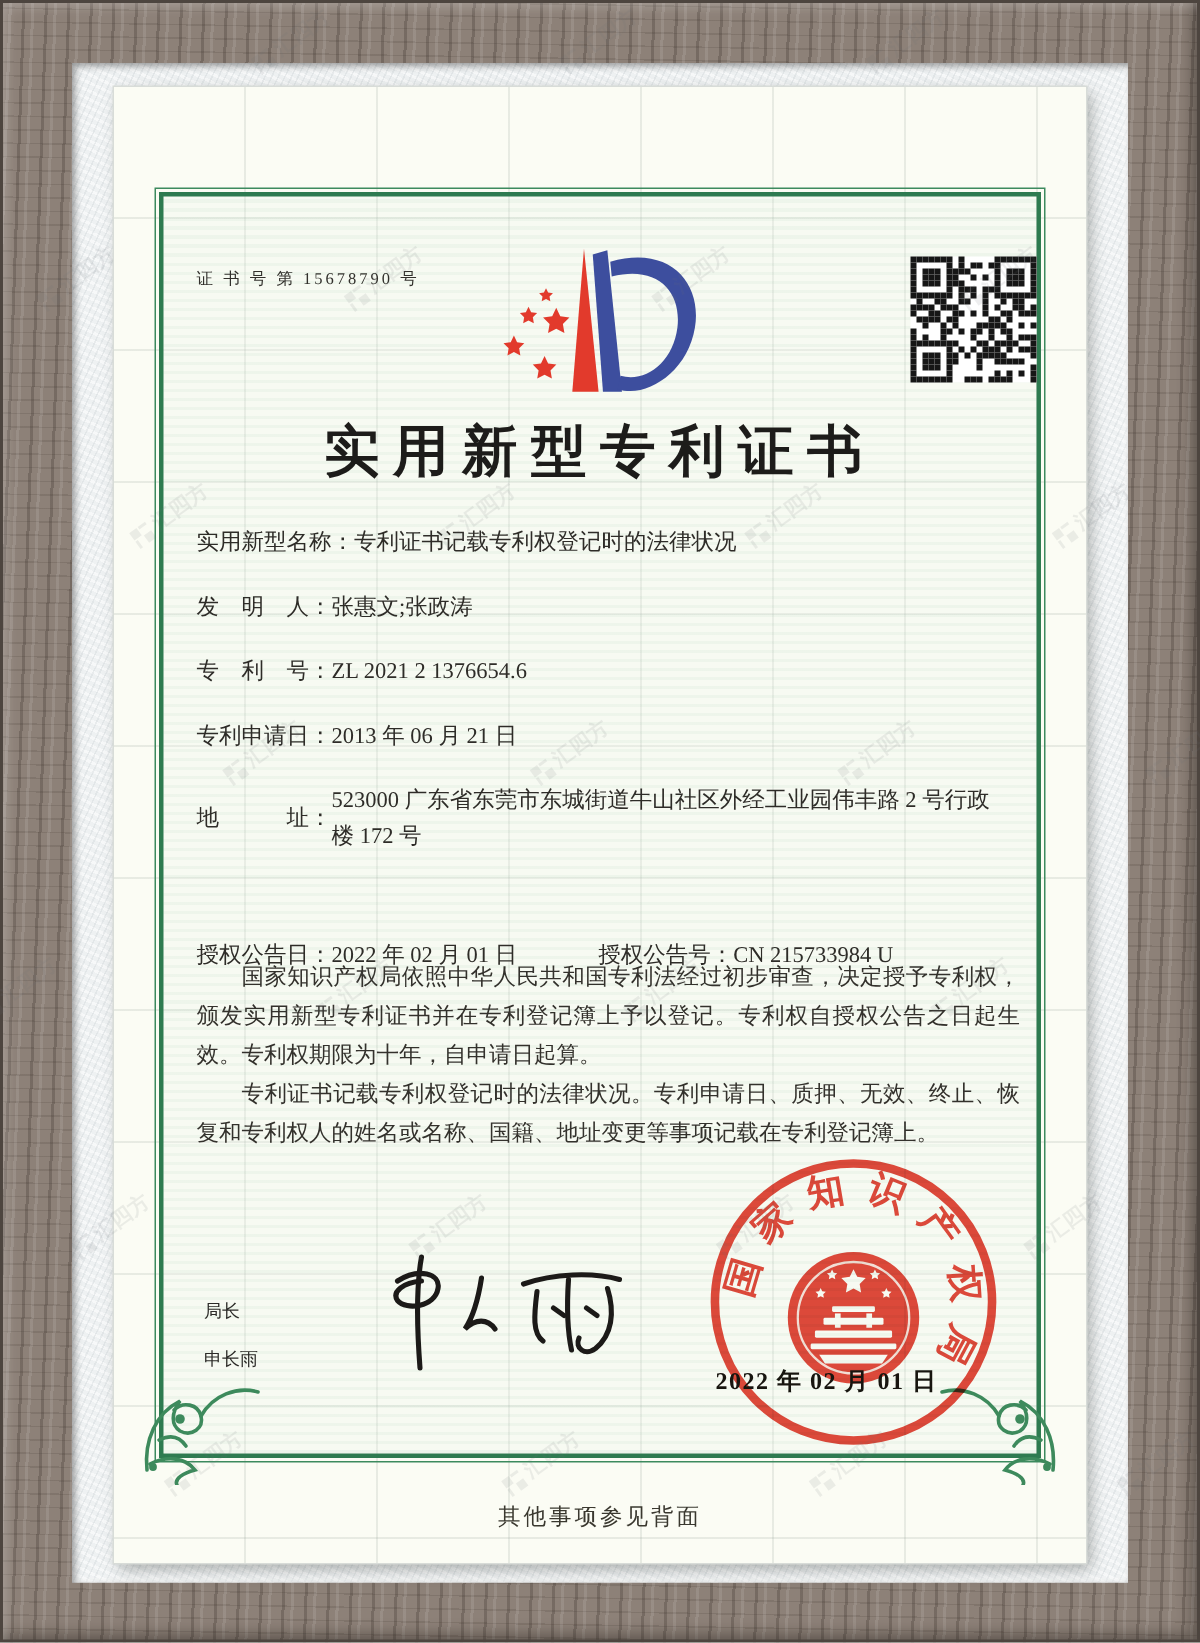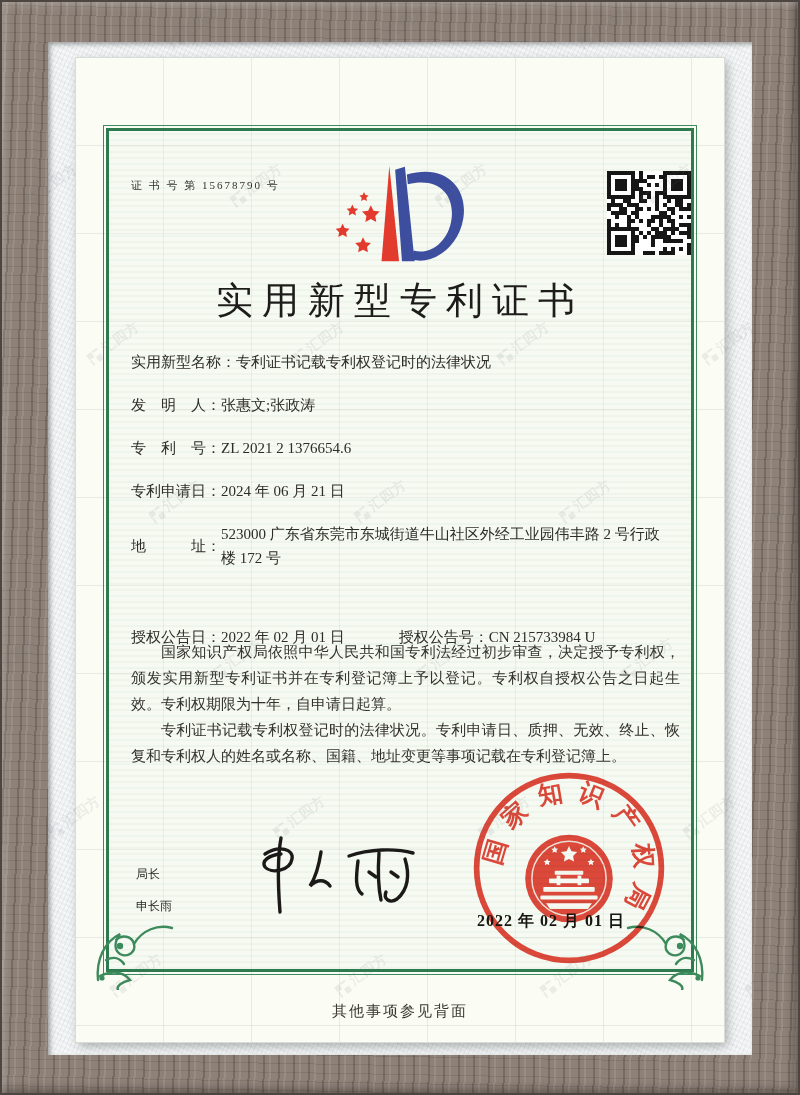--- a/index.html
+++ b/index.html
@@ -44,21 +44,21 @@
       rgba(235,245,235,.25);
   }
   .corner-flourish{position:absolute;width:86px;height:74px;pointer-events:none;}
   .corner-flourish.bl{left:-14px;bottom:-16px;}
   .corner-flourish.br{right:-14px;bottom:-16px;transform:scaleX(-1);}
   .content{position:absolute;inset:0;color:#2e2c28;}
   .cert-no{position:absolute;left:55px;top:120px;font-size:11px;letter-spacing:2px;color:#32302c;}
   .logo{position:absolute;left:252px;top:100px;width:146px;height:112px;}
   .qr{position:absolute;left:531px;top:113px;width:84px;height:84px;background:#fff;display:grid;grid-template-columns:repeat(21,1fr);grid-template-rows:repeat(21,1fr);}
   .qr .m{background:#161616;}
-  .title{position:absolute;left:0;right:0;top:218px;text-align:center;font-size:37px;font-weight:400;letter-spacing:9px;color:#1d1c1a;}
+  .title{position:absolute;left:0;right:0;top:218px;text-align:center;font-size:37px;font-weight:700;letter-spacing:9px;color:#1d1c1a;}
   .fields{position:absolute;left:55px;right:40px;top:292px;font-size:15px;line-height:24px;}
   .frow{display:flex;margin-bottom:19px;align-items:center;}
   .frow .lbl{white-space:pre;flex:0 0 auto;}
   .frow .val{max-width:448px;}
   .grant-row{display:flex;gap:54px;margin-top:7px;font-size:15px;}
   .paras{position:absolute;left:55px;right:44px;top:581px;font-size:15px;line-height:26px;text-align:justify;color:#33312c;}
   .paras p{margin:0;text-indent:2em;}
   .director{position:absolute;left:60px;top:800px;font-size:12px;line-height:32px;color:#2b2a27;font-family:"Liberation Sans","DejaVu Sans",sans-serif;}
   .signature{position:absolute;left:169px;top:770px;width:185px;height:90px;}
   .seal{position:absolute;left:393px;top:710px;width:200px;height:200px;mix-blend-mode:multiply;opacity:.92;}
@@ -577,21 +577,21 @@
           <div class="frow">
             <span class="lbl">发　明　人：</span>
             <span class="val">张惠文;张政涛</span>
           </div>
           <div class="frow">
             <span class="lbl">专　利　号：</span>
             <span class="val">ZL 2021 2 1376654.6</span>
           </div>
           <div class="frow">
             <span class="lbl">专利申请日：</span>
-            <span class="val">2024 年 06 月 21 日</span>
+            <span class="val">2013 年 06 月 21 日</span>
           </div>
           <div class="frow">
             <span class="lbl">地　　　址：</span>
             <span class="val">523000 广东省东莞市东城街道牛山社区外经工业园伟丰路 2 号行政楼 172 号</span>
           </div>
         </div>
       <div class="fields" style="top:560px;">
         <div class="grant-row">
           <span><span>授权公告日：</span><span>2022 年 02 月 01 日</span></span>
           <span><span>授权公告号：</span><span>CN 215733984 U</span></span>

